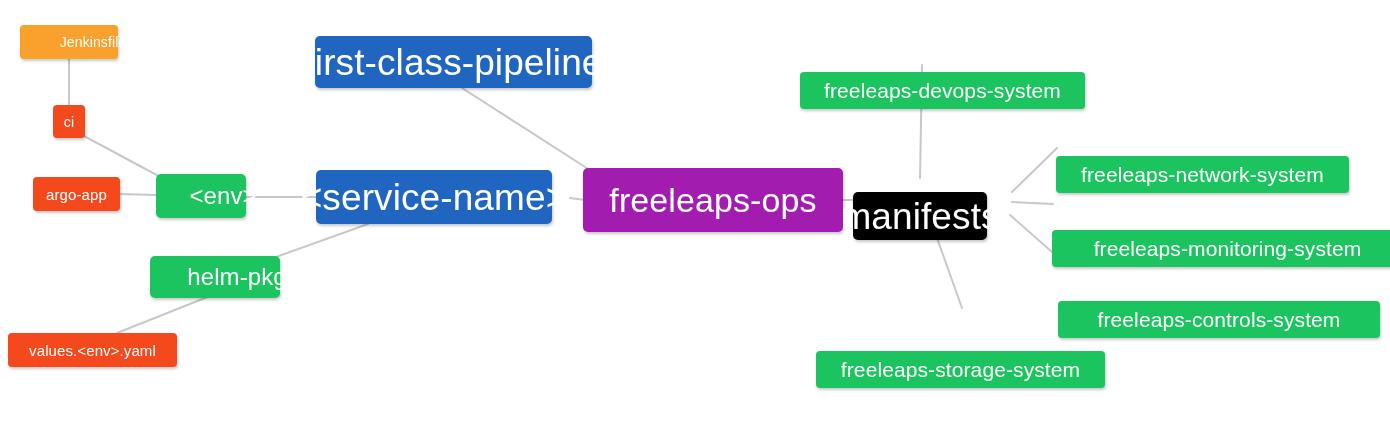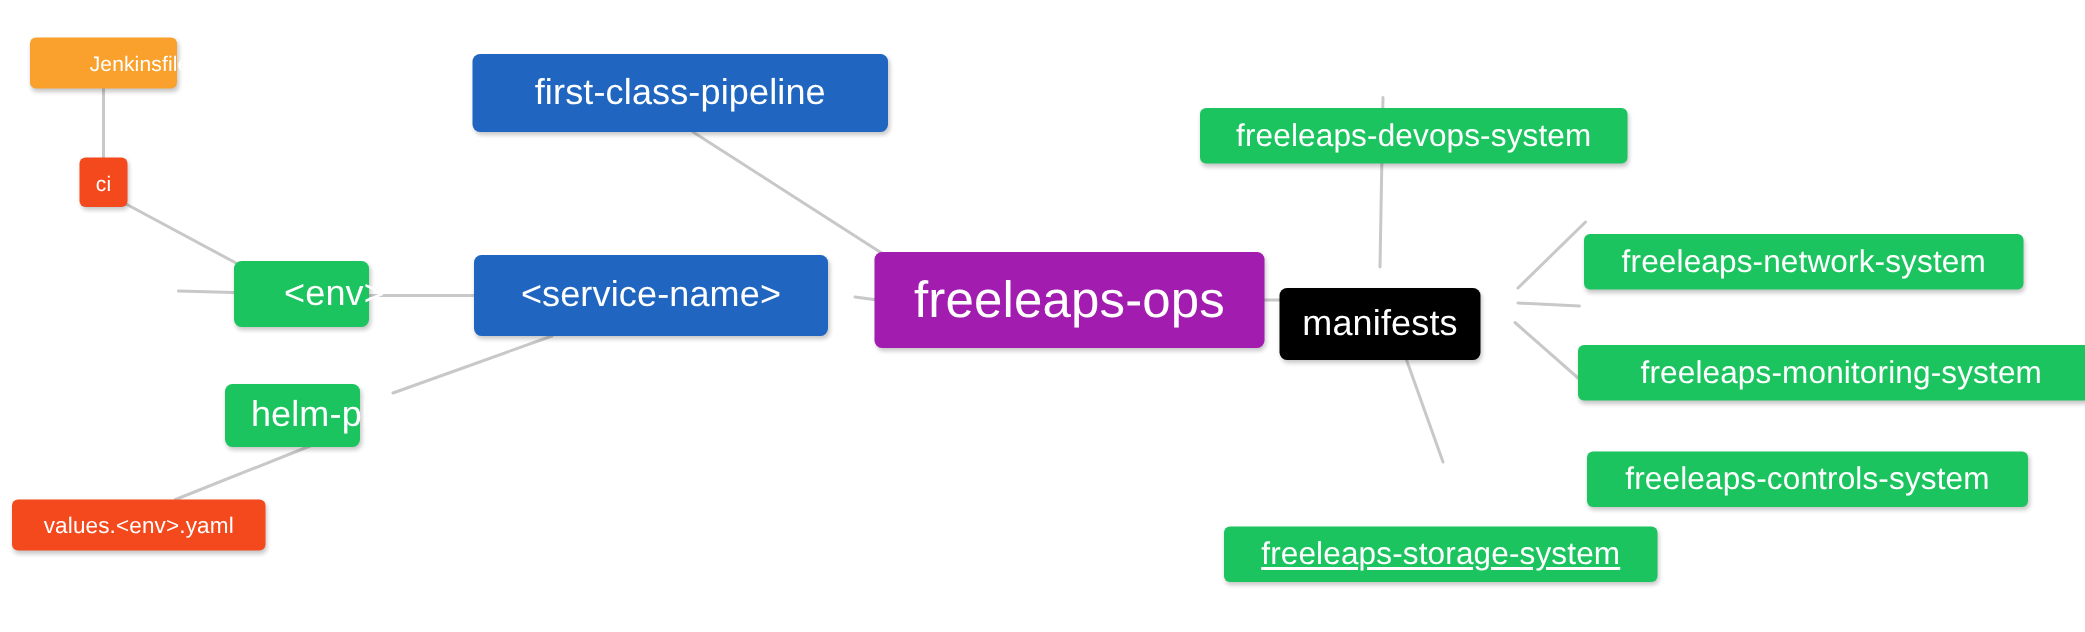--- a/index.html
+++ b/index.html
@@ -42,21 +42,21 @@
     color: #ffffff;
     border-radius: 4px;
     white-space: nowrap;
     box-shadow: 1px 2px 3px rgba(0,0,0,0.22);
     line-height: 1;
     letter-spacing: 0.1px;
     user-select: none;
   }
   
   .tier-root   { font-size: 34px; border-radius: 5px; }
-  .tier-main   { font-size: 24px; border-radius: 5px; text-align: right; }
+  .tier-main   { font-size: 37px; border-radius: 5px; text-align: right; }
   .tier-sub    { font-size: 24px; border-radius: 5px; padding-left: 44px; }
   .tier-leaf   { font-size: 21px; border-radius: 4px; margin-top: 44px; }
   .tier-small  { font-size: 15px; border-radius: 4px; }
   .tier-tiny   { font-size: 14px; border-radius: 4px; }
 </style>
 </head>
 <body>
 
 <div id="canvas">
 
@@ -92,26 +92,29 @@
   </svg>
 
   <div class="node tier-tiny" style="left:20px; top:25px; width:98px; height:34px; background:#f9a12c;padding-left:48px;">
     <span>Jenkinsfile</span>
   </div>
 
   <div class="node tier-tiny" style="left:53px; top:105px; width:32px; height:33px; background:#f4491c;">
     <span>ci</span>
   </div>
 
+  <div class="node tier-small" style="left:33px; top:177px; width:87px; height:34px; background:#f4491c;">
+    <span>argo-app</span>
+  </div>
 
   <div class="node tier-sub" style="left:156px; top:174px; width:90px; height:44px; background:#1cc45f;">
     <span>&lt;env&gt;</span>
   </div>
 
-  <div class="node tier-sub" style="left:150px; top:256px; width:90px; height:42px; background:#1cc45f;">
+  <div class="node tier-sub" style="left:150px; top:256px; width:130px; height:42px; background:#1cc45f;">
     <span>helm-pkg</span>
   </div>
 
   <div class="node tier-small" style="left:8px; top:333px; width:169px; height:34px; background:#f4491c;">
     <span>values.&lt;env&gt;.yaml</span>
   </div>
 
   <div class="node tier-main" style="left:315px; top:36px; width:277px; height:52px; background:#2066c0;">
     <span>first-class-pipeline</span>
   </div>
@@ -133,21 +136,21 @@
   </div>
 
   <div class="node tier-leaf" style="left:1056px; top:112px; width:293px; height:37px; background:#1cc45f;">
     <span>freeleaps-network-system</span>
   </div>
 
   <div class="node tier-leaf" style="left:1052px; top:186px; width:351px; height:37px; background:#1cc45f;">
     <span>freeleaps-monitoring-system</span>
   </div>
 
-  <div class="node tier-leaf" style="left:1058px; top:257px; width:294px; height:37px; background:#1cc45f;">
+  <div class="node tier-leaf" style="left:1058px; top:257px; width:322px; height:37px; background:#1cc45f;">
     <span>freeleaps-controls-system</span>
   </div>
 
-  <div class="node tier-leaf" style="left:816px; top:307px; width:289px; height:37px; background:#1cc45f;text-decoration:underline;">
+  <div class="node tier-leaf" style="left:816px; top:307px; width:289px; height:37px; background:#1cc45f;">
     <span>freeleaps-storage-system</span>
   </div>
 
 </div>
 
 </body></html>

